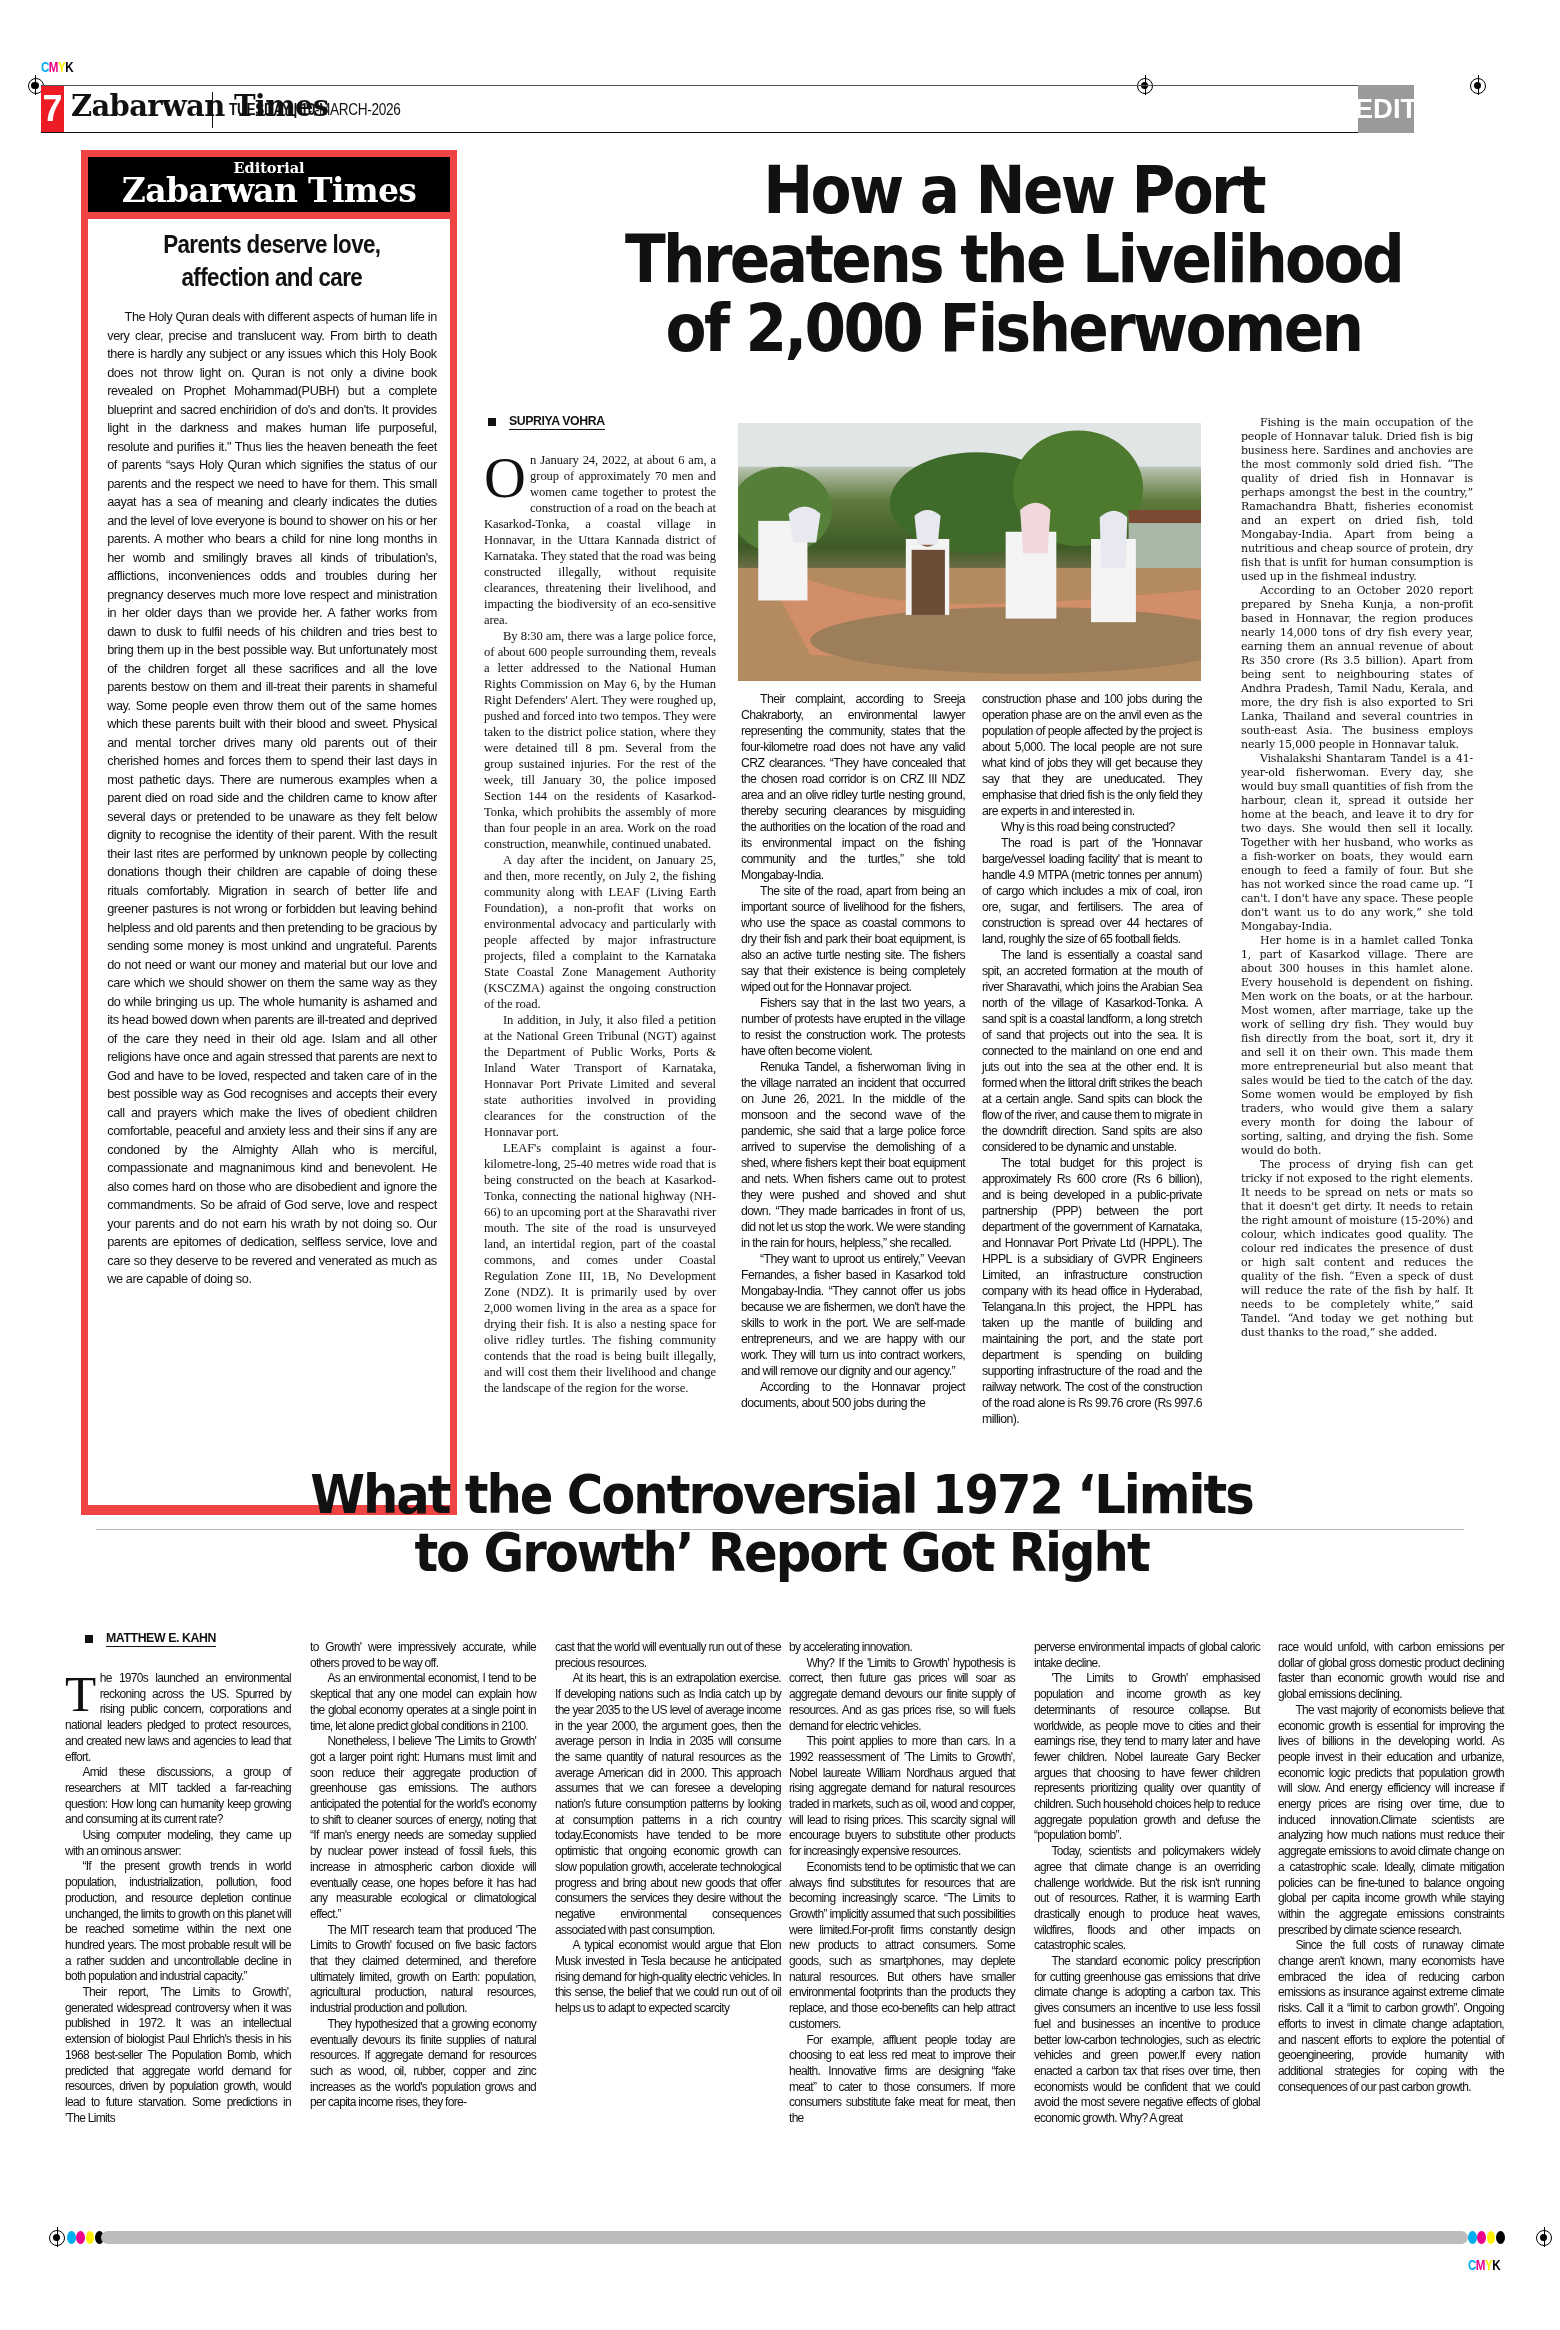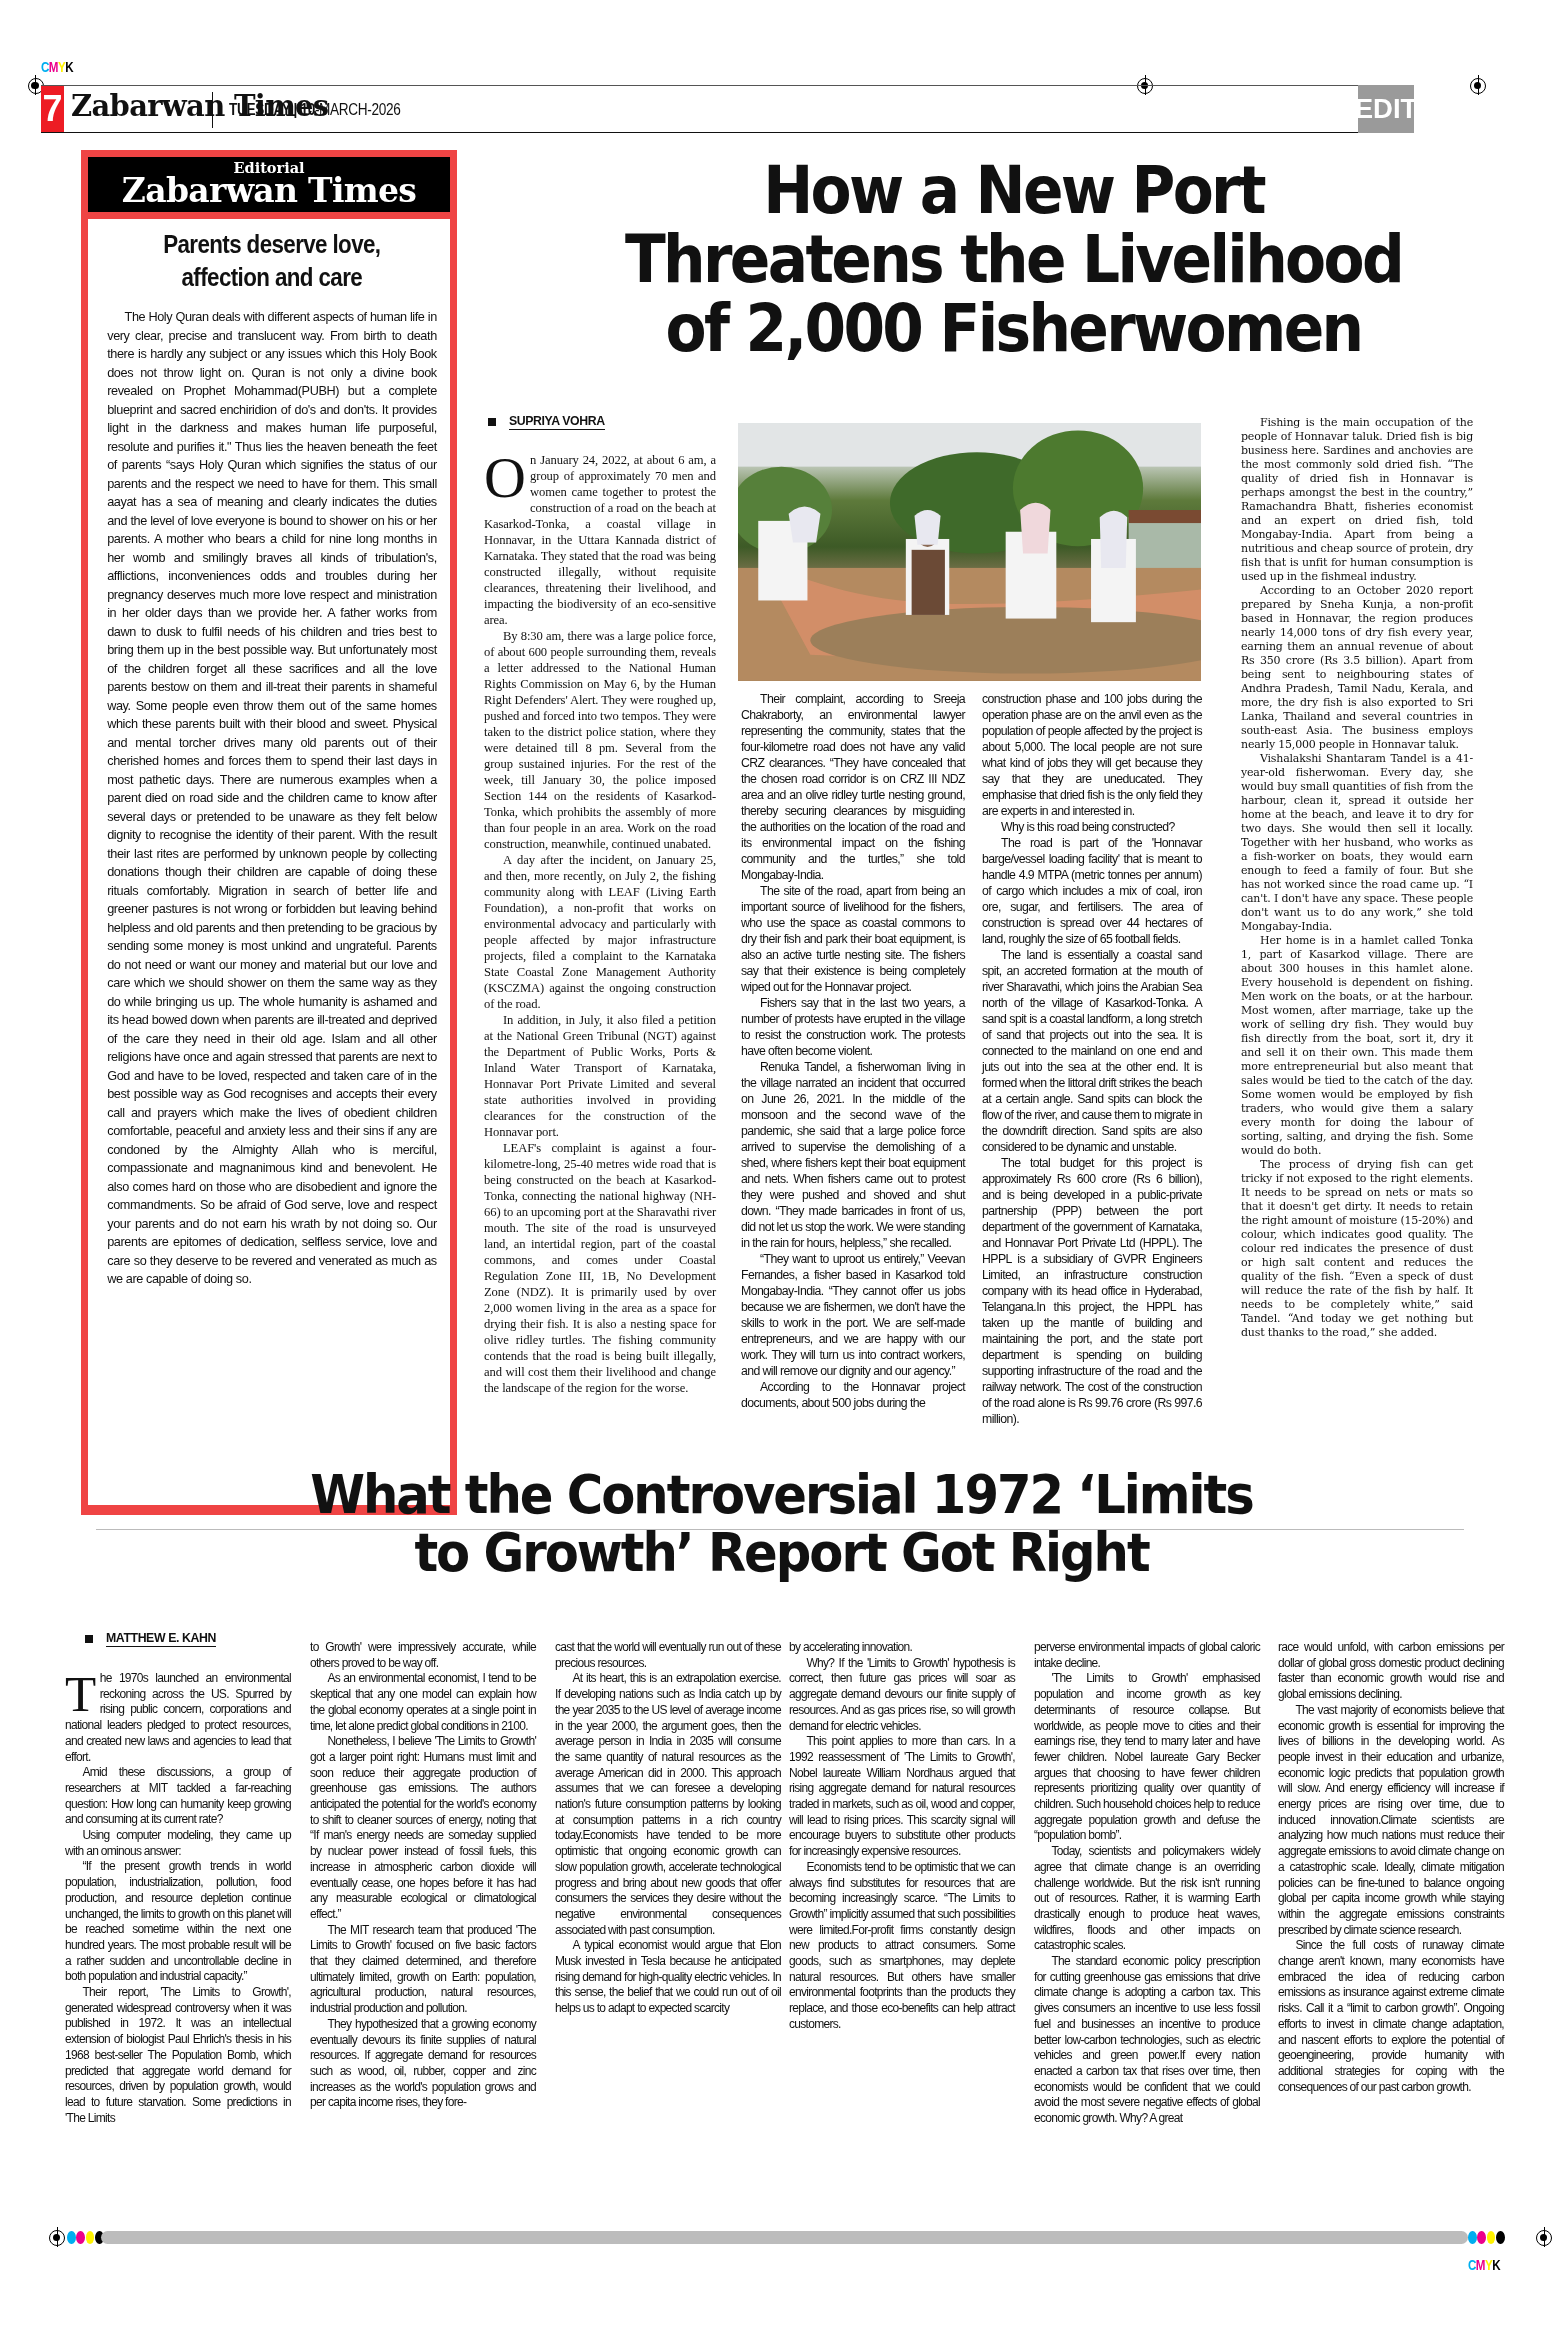--- a/index.html
+++ b/index.html
@@ -220,23 +220,24 @@
 </div>
 
 <div class="abs col2" style="left:555px; top:1640px; width:226px; height:565px;">
   <p class="first">cast that the world will eventually run out of these precious resources.</p>
   <p>At its heart, this is an extrapolation exercise. If developing nations such as India catch up by the year 2035 to the US level of average income in the year 2000, the argument goes, then the average person in India in 2035 will consume the same quantity of natural resources as the average American did in 2000. This approach assumes that we can foresee a developing nation's future consumption patterns by looking at consumption patterns in a rich country today.Economists have tended to be more optimistic that ongoing economic growth can slow population growth, accelerate technological progress and bring about new goods that offer consumers the services they desire without the negative environmental consequences associated with past consumption.</p>
   <p>A typical economist would argue that Elon Musk invested in Tesla because he anticipated rising demand for high-quality electric vehicles. In this sense, the belief that we could run out of oil helps us to adapt to expected scarcity</p>
 </div>
 
 <div class="abs col2" style="left:789px; top:1640px; width:226px; height:565px;">
   <p class="first">by accelerating innovation.</p>
-  <p>Why? If the 'Limits to Growth' hypothesis is correct, then future gas prices will soar as aggregate demand devours our finite supply of resources. And as gas prices rise, so will growth demand for electric vehicles.</p>
+  <p>Why? If the 'Limits to Growth' hypothesis is correct, then future gas prices will soar as aggregate demand devours our finite supply of resources. And as gas prices rise, so will fuels demand for electric vehicles.</p>
   <p>This point applies to more than cars. In a 1992 reassessment of 'The Limits to Growth', Nobel laureate William Nordhaus argued that rising aggregate demand for natural resources traded in markets, such as oil, wood and copper, will lead to rising prices. This scarcity signal will encourage buyers to substitute other products for increasingly expensive resources.</p>
   <p>Economists tend to be optimistic that we can always find substitutes for resources that are becoming increasingly scarce. “The Limits to Growth” implicitly assumed that such possibilities were limited.For-profit firms constantly design new products to attract consumers. Some goods, such as smartphones, may deplete natural resources. But others have smaller environmental footprints than the products they replace, and those eco-benefits can help attract customers.</p>
+  <p>For example, affluent people today are choosing to eat less red meat to improve their health. Innovative firms are designing “fake meat” to cater to those consumers. If more consumers substitute fake meat for meat, then the</p>
 </div>
 
 <div class="abs col2" style="left:1034px; top:1640px; width:226px; height:565px;">
   <p class="first">perverse environmental impacts of global caloric intake decline.</p>
   <p>'The Limits to Growth' emphasised population and income growth as key determinants of resource collapse. But worldwide, as people move to cities and their earnings rise, they tend to marry later and have fewer children. Nobel laureate Gary Becker argues that choosing to have fewer children represents prioritizing quality over quantity of children. Such household choices help to reduce aggregate population growth and defuse the “population bomb”.</p>
   <p>Today, scientists and policymakers widely agree that climate change is an overriding challenge worldwide. But the risk isn't running out of resources. Rather, it is warming Earth drastically enough to produce heat waves, wildfires, floods and other impacts on catastrophic scales.</p>
   <p>The standard economic policy prescription for cutting greenhouse gas emissions that drive climate change is adopting a carbon tax. This gives consumers an incentive to use less fossil fuel and businesses an incentive to produce better low-carbon technologies, such as electric vehicles and green power.If every nation enacted a carbon tax that rises over time, then economists would be confident that we could avoid the most severe negative effects of global economic growth. Why? A great</p>
 </div>
 
 <div class="abs col2" style="left:1278px; top:1640px; width:226px; height:565px;">

